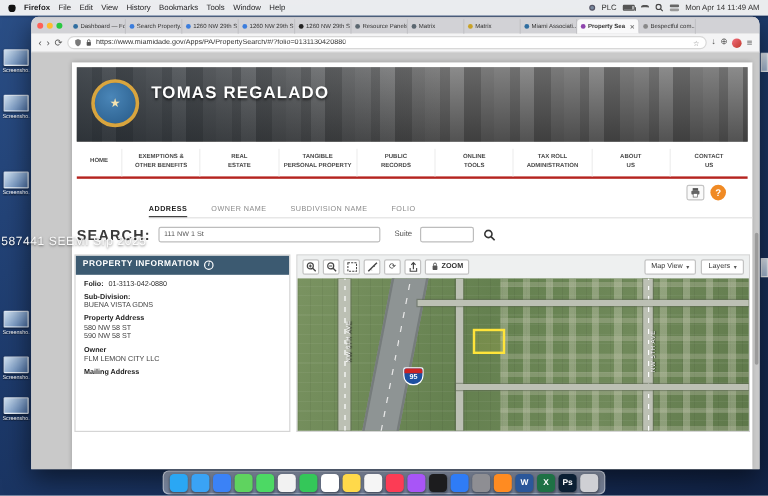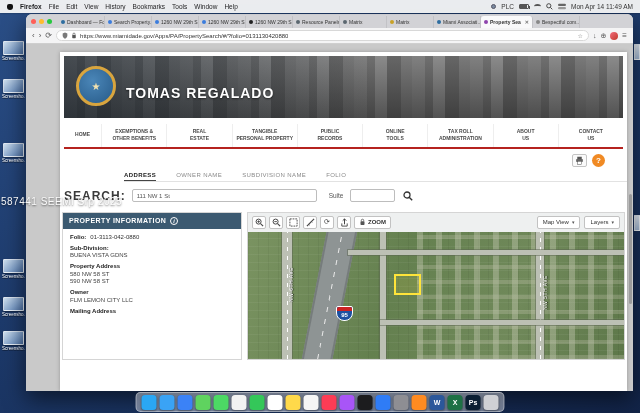--- a/index.html
+++ b/index.html
@@ -58,21 +58,21 @@
   .content{position:absolute;left:34px;top:8px;width:567px;bottom:0;background:#fff;box-shadow:0 0 4px rgba(0,0,0,.25);}
   .scrollbar{position:absolute;right:1px;top:150px;width:3px;height:110px;background:#9b9b9b;border-radius:2px;}
 
   
   .banner{position:relative;margin:4px 4px 0 4px;height:62px;overflow:hidden;background:
     linear-gradient(180deg,rgba(30,30,30,.15),rgba(20,20,20,.55)),
     repeating-linear-gradient(90deg,#929292 0 13px,#7e7e7e 13px 21px,#9e9e9e 21px 33px,#737373 33px 47px,#8a8a8a 47px 58px),
     linear-gradient(#ababab,#6b6b6b);}
   .banner:after{content:"";position:absolute;inset:0;background:linear-gradient(90deg,rgba(20,30,40,.55),rgba(20,30,40,0) 55%);}
   .seal{position:absolute;left:12px;top:10px;width:40px;height:40px;border-radius:50%;background:radial-gradient(circle at 40% 35%,#4a86b8,#275a88);border:3px solid #d9a53e;z-index:2;display:flex;align-items:center;justify-content:center;color:#f4e3b0;font-size:10px;}
-  .banner-text{position:absolute;left:62px;top:13px;z-index:2;color:#fff;margin-top:16px;}
+  .banner-text{position:absolute;left:62px;top:13px;z-index:2;color:#fff;}
   .banner-text .t1{font-size:14px;font-weight:bold;letter-spacing:1px;text-shadow:0 1px 2px rgba(0,0,0,.6);}
   .banner-text .t2{font-size:7.5px;font-weight:bold;letter-spacing:.8px;margin-top:2px;text-shadow:0 1px 2px rgba(0,0,0,.6);}
 
   
   .sitenav{display:flex;align-items:stretch;margin:6px 4px 0 4px;border-bottom:2.5px solid #b5231f;background:#fff;}
   .sitenav .item{flex:1;padding:4px 2px 5px;font-size:5px;font-weight:bold;color:#4a4a4a;text-align:center;white-space:pre-line;line-height:1.35;border-right:1px solid #eee;}
   .sitenav .item:first-child{flex:.55;display:flex;align-items:center;justify-content:center;}
   .sitenav .item:last-child{border-right:none;}
 
   

